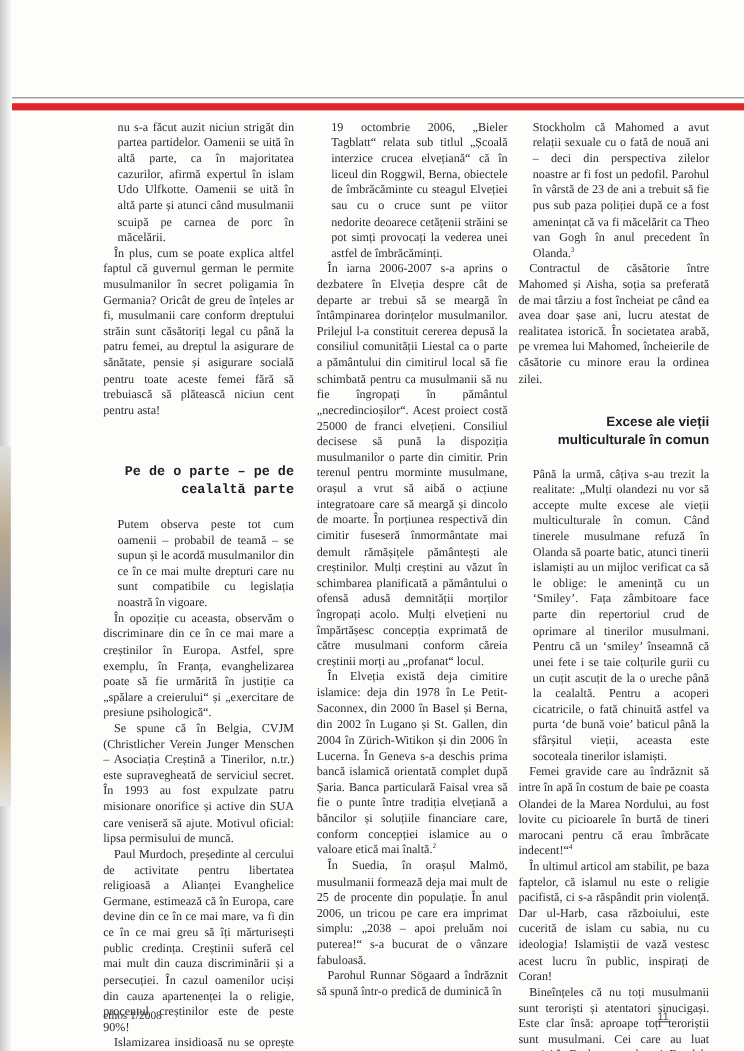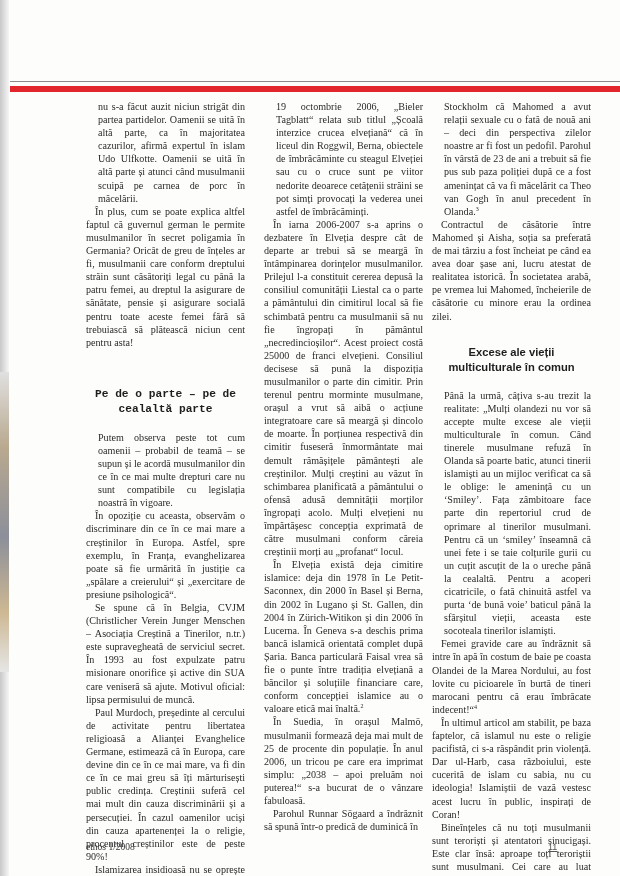--- a/index.html
+++ b/index.html
@@ -28,21 +28,21 @@
     font-size:10.1px; line-height:13.1px; text-align:justify; hyphens:manual;
   }
   .col.c1 { left:86px; }
   .col.c2 { left:264px; }
   .col.c3 { left:432px; }
   .col p { margin:0; text-indent:9px; }
   .col p.noindent { text-indent:0;margin-left:12px; }
   .col h2 {
     font-family:"Liberation Sans", sans-serif;
     font-weight:bold; font-size:11.2px; line-height:15px;
-    margin:22px 0 14px 0; color:#1e1e1e; text-align:center;
+    margin:22px 0 14px 0; color:#1e1e1e; text-align:right;
   }
   .col.c1 h2 { margin-top:38px;font-family:Liberation Mono, monospace; }
   sup { font-size:6px; line-height:0; }
   .footer-left {
     position:absolute; left:86px; top:842px;
     font-family:Liberation Serif, serif; font-size:9.5px; color:#333;
   }
   .footer-right {
     position:absolute; left:548px; top:842px;
     font-family:"Liberation Sans", sans-serif; font-size:9px; color:#555;text-decoration:underline;

